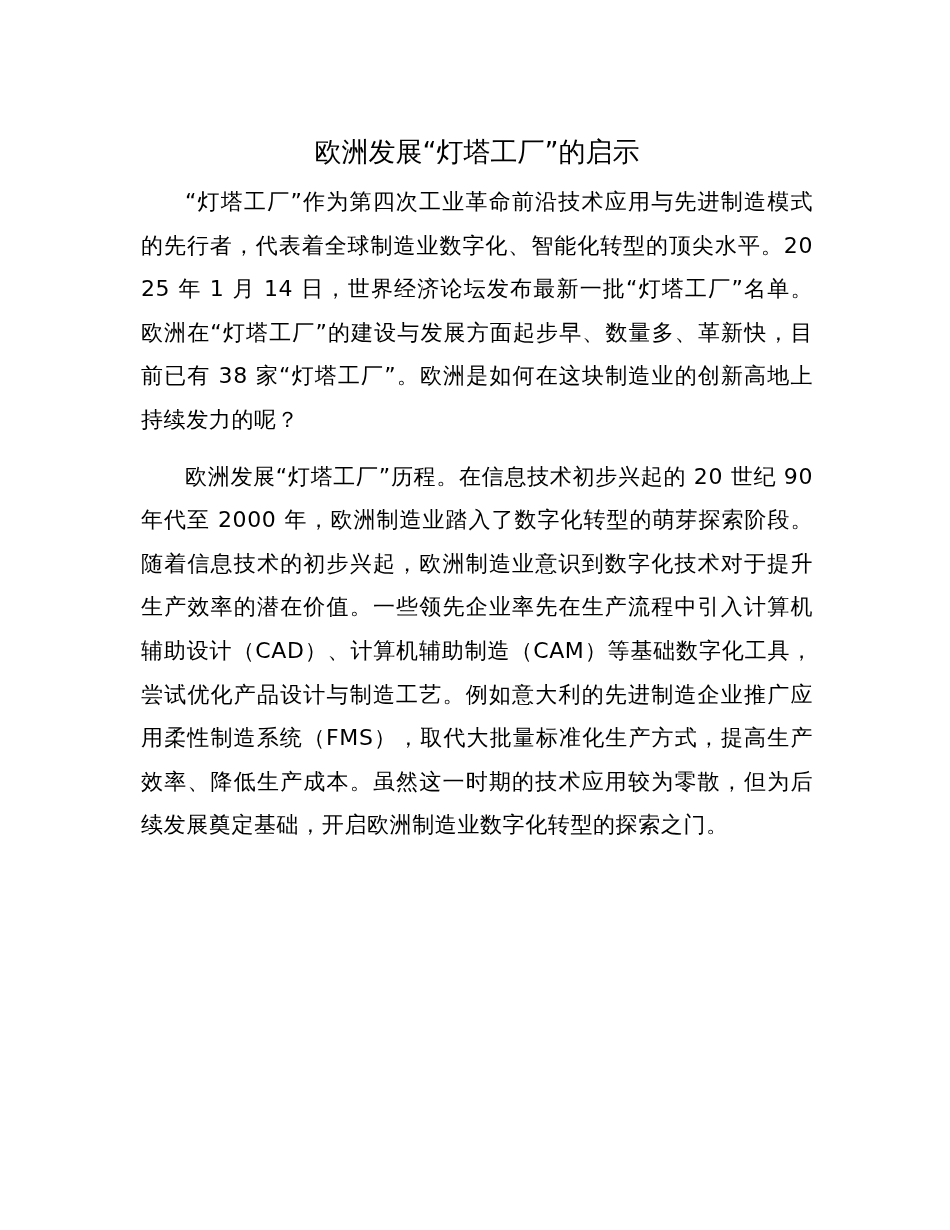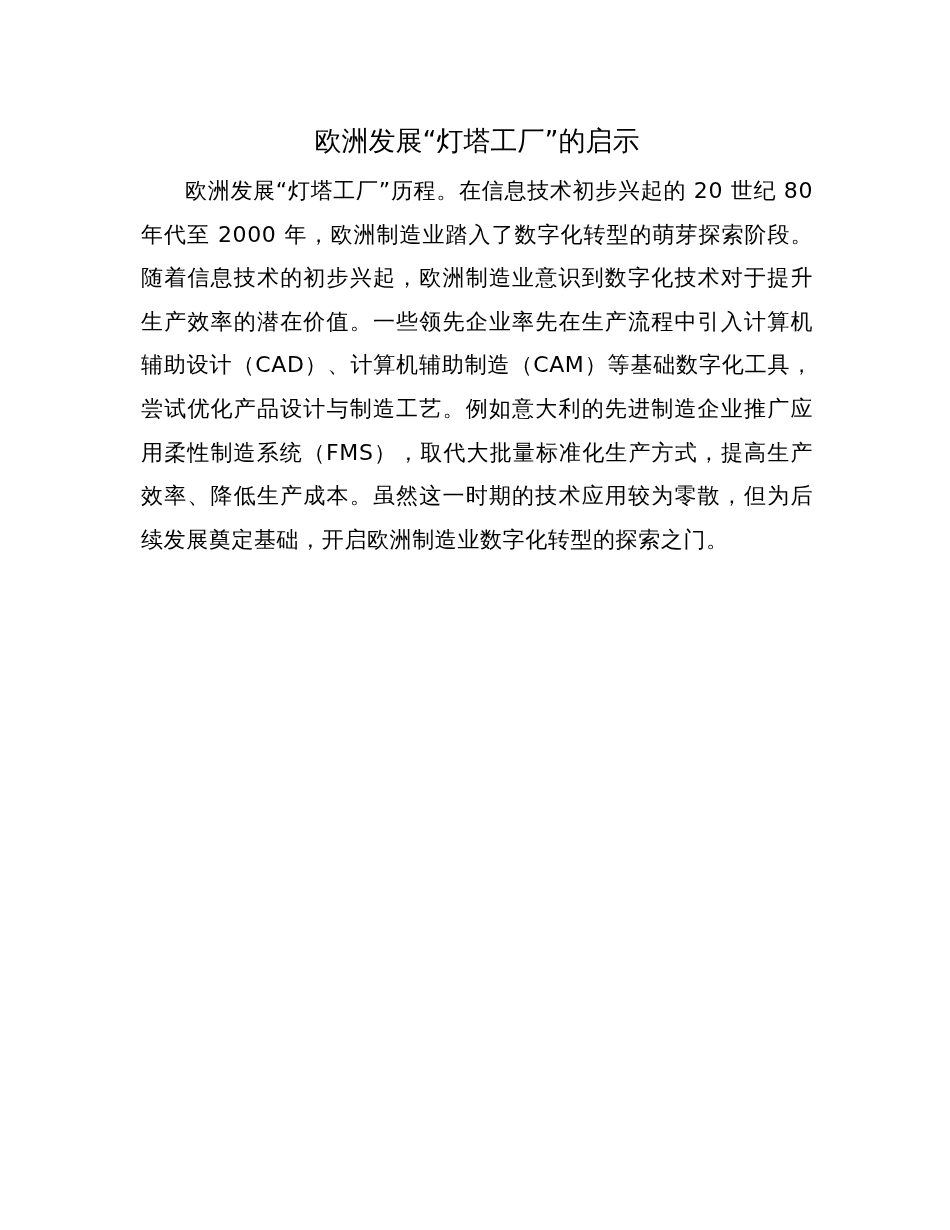--- a/index.html
+++ b/index.html
@@ -11,21 +11,21 @@
       width: 950px;
       height: 1230px;
       position: relative;
       overflow: hidden;
       font-family: "DejaVu Sans", sans-serif;
       color: #000000;
     }
     .page {
       position: absolute;
       left: 141px;
-      top: 117px;
+      top: 128px;
       width: 672px;
     }
     .doc-title {
       font-size: 27px;
       line-height: 48px;
       text-align: center;
       margin: 0 0 4px 0;
       font-weight: normal;
       letter-spacing: 0px;
     }
@@ -37,14 +37,15 @@
       text-align: justify;
       letter-spacing: 0.6px;
       word-break: break-all;
     }
   </style>
 </head>
 <body>
 
 <div class="page">
   <h1 class="doc-title">欧洲发展“灯塔工厂”的启示</h1>
-  <p class="para">欧洲发展“灯塔工厂”历程。在信息技术初步兴起的 20 世纪 80 年代至 2000 年，欧洲制造业踏入了数字化转型的萌芽探索阶段。随着信息技术的初步兴起，欧洲制造业意识到数字化技术对于提升生产效率的潜在价值。一些领先企业率先在生产流程中引入计算机辅助设计（CAD）、计算机辅助制造（CAM）等基础数字化工具，尝试优化产品设计与制造工艺。例如意大利的先进制造企业推广应用柔性制造系统（FMS），取代大批量标准化生产方式，提高生产效率、降低生产成本。虽然这一时期的技术应用较为零散，但为后续发展奠定基础，开启欧洲制造业数字化转型的探索之门。</p>
+  <p class="para">“灯塔工厂”作为第四次工业革命前沿技术应用与先进制造模式的先行者，代表着全球制造业数字化、智能化转型的顶尖水平。2025 年 1 月 14 日，世界经济论坛发布最新一批“灯塔工厂”名单。欧洲在“灯塔工厂”的建设与发展方面起步早、数量多、革新快，目前已有 38 家“灯塔工厂”。欧洲是如何在这块制造业的创新高地上持续发力的呢？</p>
+  <p class="para">欧洲发展“灯塔工厂”历程。在信息技术初步兴起的 20 世纪 90 年代至 2000 年，欧洲制造业踏入了数字化转型的萌芽探索阶段。随着信息技术的初步兴起，欧洲制造业意识到数字化技术对于提升生产效率的潜在价值。一些领先企业率先在生产流程中引入计算机辅助设计（CAD）、计算机辅助制造（CAM）等基础数字化工具，尝试优化产品设计与制造工艺。例如意大利的先进制造企业推广应用柔性制造系统（FMS），取代大批量标准化生产方式，提高生产效率、降低生产成本。虽然这一时期的技术应用较为零散，但为后续发展奠定基础，开启欧洲制造业数字化转型的探索之门。</p>
 </div>
 
 </body></html>

